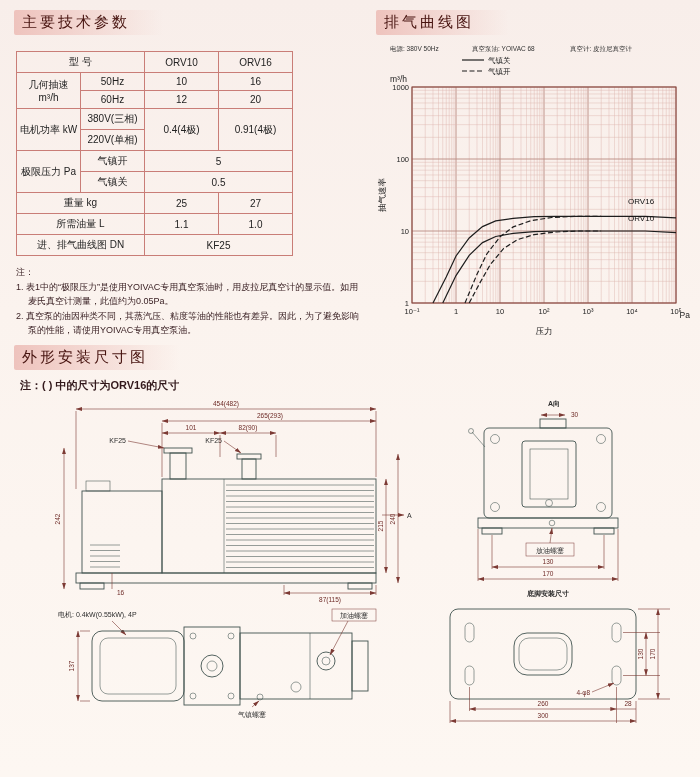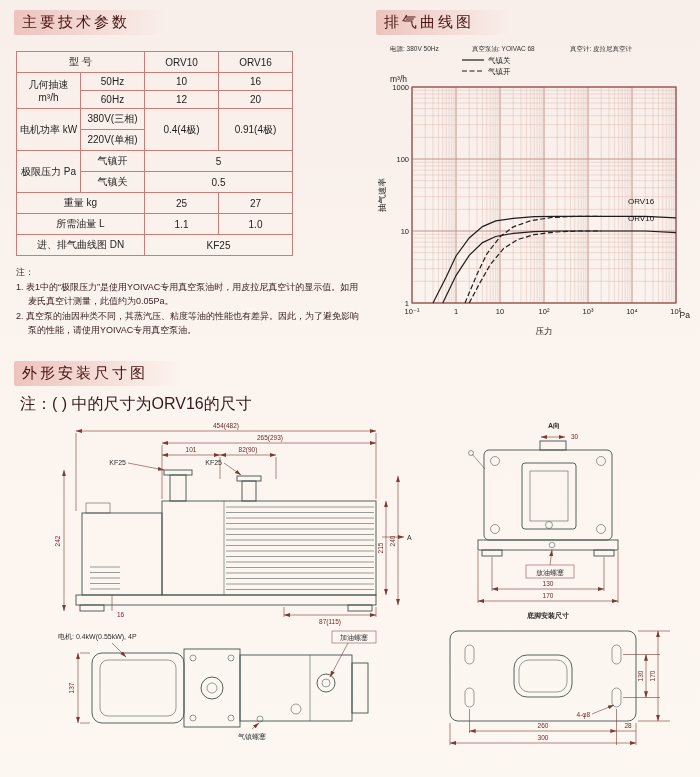--- a/index.html
+++ b/index.html
@@ -14,22 +14,22 @@
     background:linear-gradient(90deg,#eec3bd 0%,rgba(255,255,255,0) 92%);
     padding:3px 46px 3px 8px;border-radius:2px;
   }
   .top{display:flex}
   .col-left{width:348px}
   .col-right{width:322px;margin-left:16px}
   table.spec{border-collapse:collapse;margin:16px 0 10px 2px;table-layout:fixed;width:276px}
   .spec td{border:1px solid #c97d77;font-size:10px;text-align:center;padding:3px 2px;height:17px;color:#222}
   .notes{font-size:9px;line-height:1.55;color:#3c2326;width:344px;margin-left:2px}
   .notes .n-item{padding-left:12px;text-indent:-12px;margin-top:1px}
-  .note3{font-size:16px;font-weight:normal;color:#33191c;margin:8px 0 2px 6px}
-  .bottom{margin-top:20px}
+  .note3{font-size:11px;font-weight:bold;color:#33191c;margin:8px 0 2px 6px}
+  .bottom{margin-top:4px}
   svg text{font-family:"Liberation Sans","DejaVu Sans",sans-serif}
   .cond{font-size:6.5px;fill:#333}
   .tick{font-size:7.5px;fill:#222}
   .axl{font-size:8.5px;fill:#222}
   .gmin{stroke:#ddb6ae;stroke-width:.45}
   .gmaj{stroke:#b98a82;stroke-width:.9}
   .frame{fill:none;stroke:#8a4a42;stroke-width:1.1}
   .curve{fill:none;stroke:#1d1d1d;stroke-width:1.2}
   .dashed{stroke-dasharray:5 2.5}
   .clabel{font-size:8px;fill:#111}

